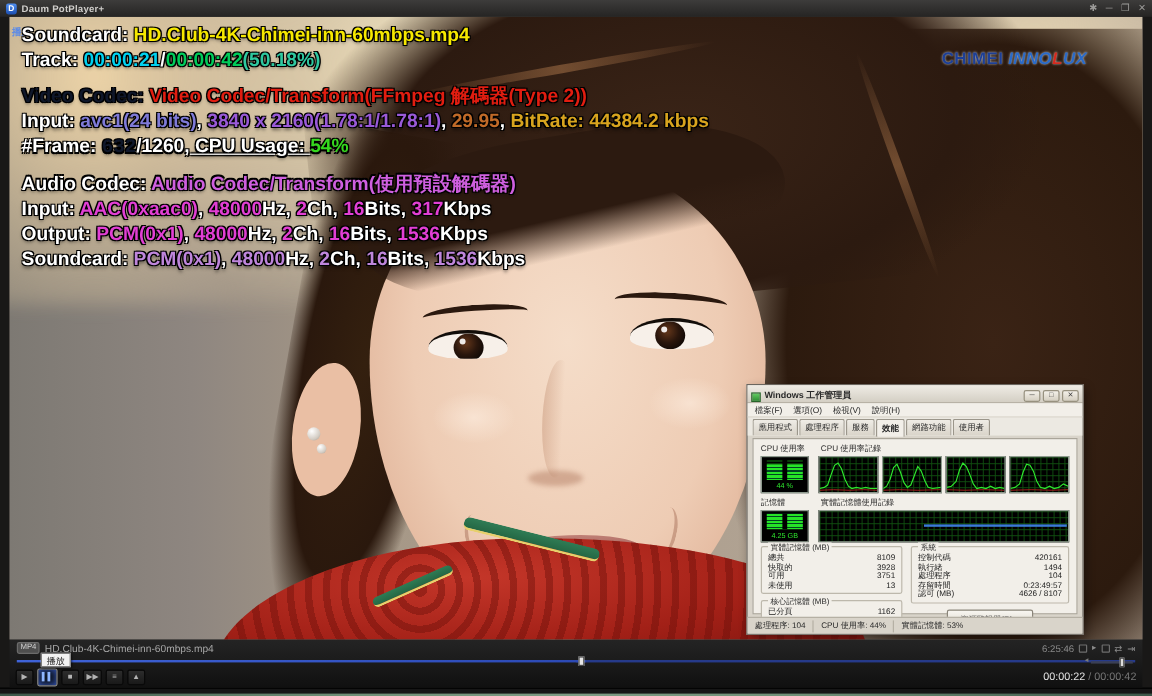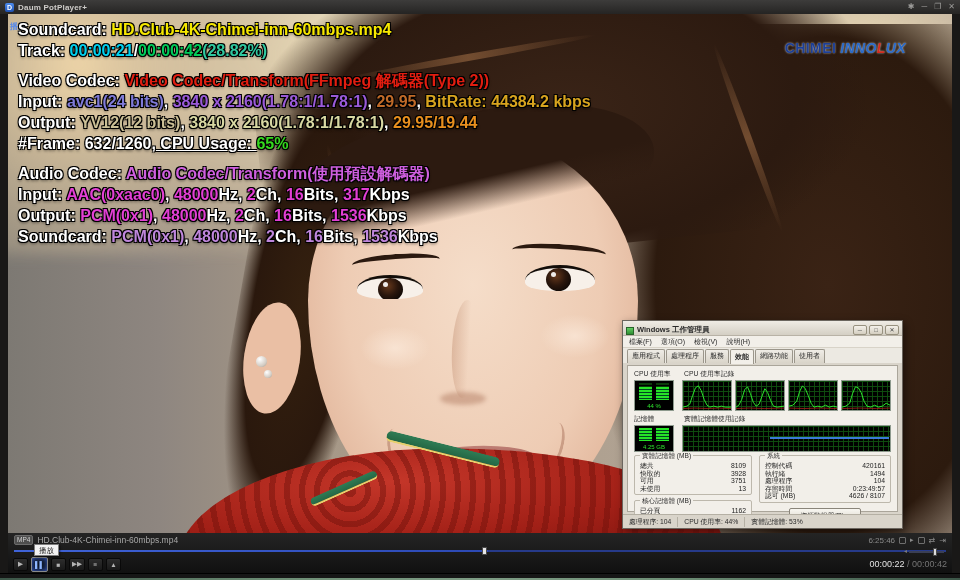--- a/index.html
+++ b/index.html
@@ -226,25 +226,24 @@
       <div class="al lip-bottom"></div>
     </div>
     <div class="al neck-shadow"></div>
     <div class="al dress"></div>
     <div class="al collar"></div>
     <div class="al collar2"></div>
 
     <div class="osd-hint">播放</div>
     <div class="osd">
       <div class="osd-line"><span style="color: rgb(255, 255, 255);">Soundcard: </span><span style="color: rgb(246, 232, 0);">HD.Club-4K-Chimei-inn-60mbps.mp4</span></div>
-      <div class="osd-line"><span style="color: rgb(255, 255, 255);">Track: </span><span style="color: rgb(0, 210, 240);">00:00:21</span><span style="color: rgb(255, 255, 255);">/</span><span style="color: rgb(0, 204, 90);">00:00:42</span><span style="color: rgb(47, 200, 160);">(28.82%)</span></div>
-      <div class="osd-line osd-gap"><span style="color: #ffffff;">Video Codec: </span><span style="color: rgb(225, 29, 16);">Video Codec/Transform(FFmpeg 解碼器(Type 2))</span></div>
+      <div class="osd-line"><span style="color: rgb(255, 255, 255);">Track: </span><span style="color: rgb(0, 210, 240);">00:00:21</span><span style="color: rgb(255, 255, 255);">/</span><span style="color: rgb(0, 204, 90);">00:00:42</span><span style="color: rgb(47, 200, 160);">(50.18%)</span></div>
+      <div class="osd-line osd-gap"><span style="color: #0f172a;">Video Codec: </span><span style="color: rgb(225, 29, 16);">Video Codec/Transform(FFmpeg 解碼器(Type 2))</span></div>
       <div class="osd-line"><span style="color: rgb(255, 255, 255);">Input: </span><span style="color: rgb(127, 122, 216);">avc1(24 bits)</span><span style="color: rgb(255, 255, 255);">, </span><span style="color: rgb(154, 90, 216);">3840 x 2160(1.78:1/1.78:1)</span><span style="color: rgb(255, 255, 255);">, </span><span style="color: rgb(192, 106, 40);">29.95</span><span style="color: rgb(255, 255, 255);">, </span><span style="color: rgb(216, 164, 30);">BitRate: 44384.2 kbps</span></div>
-      <div class="osd-line"><span style="color: rgb(255, 255, 255);">Output: </span><span style="color: rgb(203, 191, 150);">YV12(12 bits)</span><span style="color: rgb(255, 255, 255);">, </span><span style="color: rgb(216, 216, 162);">3840 x 2160(1.78:1/1.78:1)</span><span style="color: rgb(255, 255, 255);">, </span><span style="color: rgb(232, 143, 30);">29.95/19.44</span></div>
-      <div class="osd-line"><span style="color: rgb(255, 255, 255);">#Frame: </span><span style="color: #ffffff;">632</span><span style="color: #ffffff;">/1260</span><span style="color: rgb(255, 255, 255); text-decoration: underline;">, CPU Usage: </span><span style="color: rgb(53, 216, 30);">65%</span></div>
+      <div class="osd-line"><span style="color: rgb(255, 255, 255);">#Frame: </span><span style="color: #0f172a; font-family: Liberation Mono, monospace;">632</span><span style="color: #ffffff;">/1260</span><span style="color: rgb(255, 255, 255); text-decoration: underline;">, CPU Usage: </span><span style="color: rgb(53, 216, 30);">54%</span></div>
       <div class="osd-line osd-gap"><span style="color: rgb(255, 255, 255);">Audio Codec: </span><span style="color: rgb(207, 95, 223);">Audio Codec/Transform(使用預設解碼器)</span></div>
       <div class="osd-line"><span style="color: rgb(255, 255, 255);">Input: </span><span style="color: rgb(226, 63, 212);">AAC(0xaac0)</span><span style="color: rgb(255, 255, 255);">, </span><span style="color: rgb(226, 63, 212);">48000</span><span style="color: rgb(255, 255, 255);">Hz, </span><span style="color: rgb(226, 63, 212);">2</span><span style="color: rgb(255, 255, 255);">Ch, </span><span style="color: rgb(226, 63, 212);">16</span><span style="color: rgb(255, 255, 255);">Bits, </span><span style="color: rgb(226, 63, 212);">317</span><span style="color: rgb(255, 255, 255);">Kbps</span></div>
       <div class="osd-line"><span style="color: rgb(255, 255, 255);">Output: </span><span style="color: rgb(226, 63, 212);">PCM(0x1)</span><span style="color: rgb(255, 255, 255);">, </span><span style="color: rgb(226, 63, 212);">48000</span><span style="color: rgb(255, 255, 255);">Hz, </span><span style="color: rgb(226, 63, 212);">2</span><span style="color: rgb(255, 255, 255);">Ch, </span><span style="color: rgb(226, 63, 212);">16</span><span style="color: rgb(255, 255, 255);">Bits, </span><span style="color: rgb(226, 63, 212);">1536</span><span style="color: rgb(255, 255, 255);">Kbps</span></div>
       <div class="osd-line"><span style="color: rgb(255, 255, 255);">Soundcard: </span><span style="color: rgb(191, 134, 220);">PCM(0x1)</span><span style="color: rgb(255, 255, 255);">, </span><span style="color: rgb(191, 134, 220);">48000</span><span style="color: rgb(255, 255, 255);">Hz, </span><span style="color: rgb(191, 134, 220);">2</span><span style="color: rgb(255, 255, 255);">Ch, </span><span style="color: rgb(191, 134, 220);">16</span><span style="color: rgb(255, 255, 255);">Bits, </span><span style="color: rgb(191, 134, 220);">1536</span><span style="color: rgb(255, 255, 255);">Kbps</span></div>
     </div>
 
     <div class="logo">
       <span class="logo-chimei">CHIMEI</span><span class="logo-innolux"><span style="color: rgb(42, 106, 200);">INNO</span><span style="color: rgb(212, 42, 30);">L</span><span style="color: rgb(42, 106, 200);">UX</span></span>
     </div>
 

